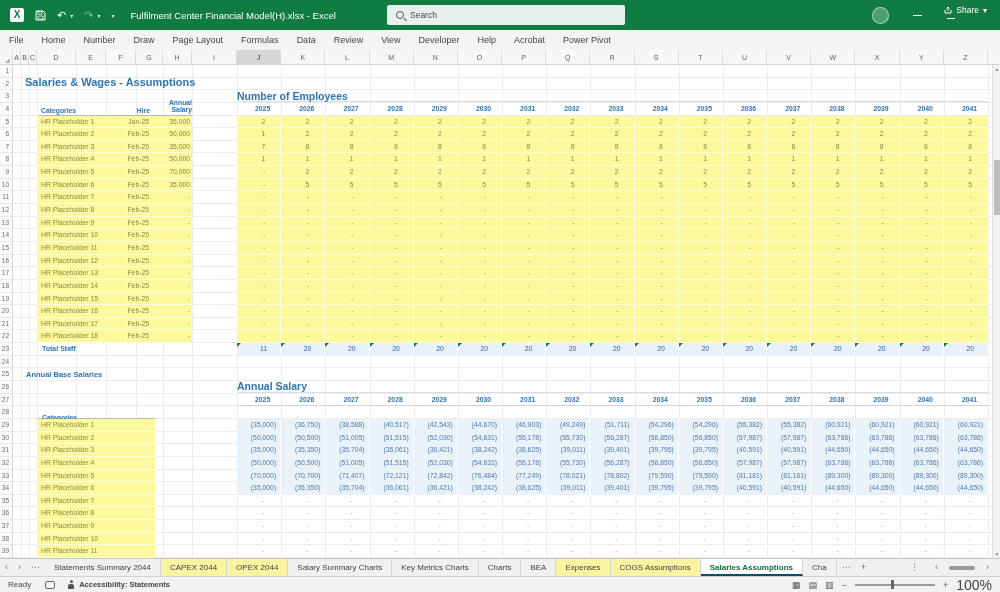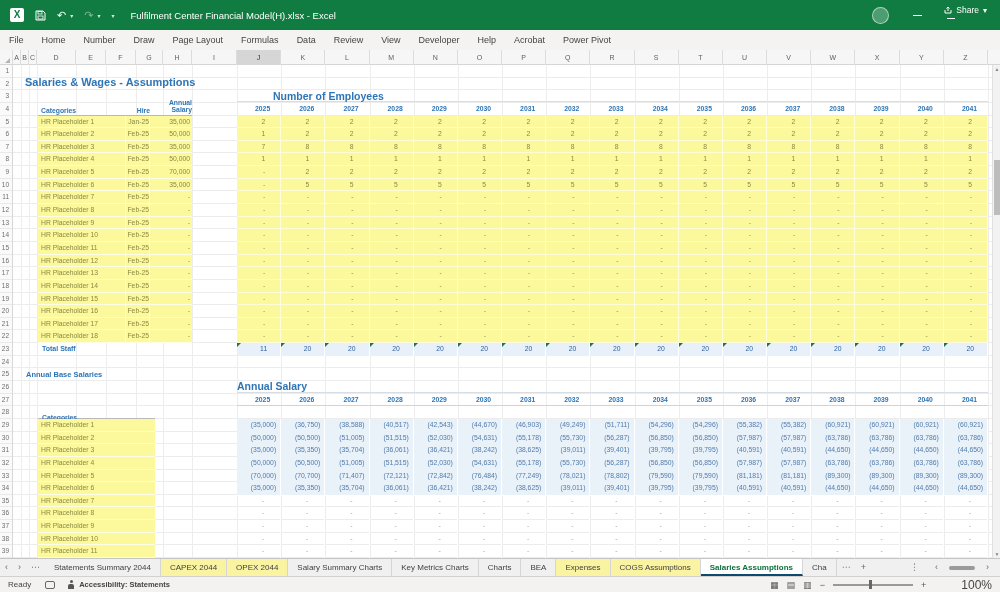--- a/index.html
+++ b/index.html
@@ -79,21 +79,21 @@
   #base-title  { left:26px; top:calc(var(--rh)*24.1); font-size:7.5px; font-weight:bold; color:var(--blue); }
   #cat-head { left:38px; top:calc(var(--rh)*27); width:117px; height:var(--rh);
     border-bottom:1px solid #B9B9B9; }
   #cat-head span { font-size:6.8px; font-weight:bold; color:var(--blue); padding-left:4px; line-height:var(--rh); }
   #base-list { left:38px; top:calc(var(--rh)*28); width:117px; }
   .brow { height:var(--rh); background:#FCF89C; border-bottom:1px solid rgba(255,255,255,.75);
     font-size:6.8px; color:var(--olive); line-height:11.6px; padding-left:3px; }
 
   .rtitle { left:237px; width:751px; height:var(--rh); font-size:10.5px; font-weight:bold;
     color:var(--blue); border-bottom:1px solid #D7DDE3; white-space:nowrap; }
-  #emp-title { top:calc(var(--rh)*1.95);padding-left:36px; }
+  #emp-title { top:calc(var(--rh)*1.95); }
   #sal-title { top:calc(var(--rh)*24.95); }
   .yrow { left:237px; width:751px; height:var(--rh); display:grid; grid-template-columns:repeat(17,1fr); }
   #emp-years { top:calc(var(--rh)*3); }
   #sal-years { top:calc(var(--rh)*26); border-bottom:1px solid #CCD5DD; }
   .ycell { font-size:6.8px; font-weight:bold; color:var(--blue); text-align:right; padding-right:11px;
     line-height:var(--rh); }
 
   #emp-grid { left:237px; top:calc(var(--rh)*4); width:751px; }
   .erow { display:grid; grid-template-columns:repeat(17,1fr); height:var(--rh); background:#FCF89C;
     border-bottom:1px solid rgba(255,255,255,.6); }
@@ -140,40 +140,44 @@
   .person::before { content:""; position:absolute; left:2.5px; top:0; width:3px; height:3px;
     border-radius:50%; background:#555; }
   .person::after { content:""; position:absolute; left:1px; top:3.5px; width:6px; height:5px;
     border-radius:2px 2px 0 0; background:#555; }
   #acc-label { font-weight:bold; font-size:7.5px; }
   #status-right { margin-left:auto; display:flex; align-items:center; gap:8px; padding-right:8px; }
   .viewicon { font-size:9px; color:#555; line-height:16px; }
   #zoom-track { width:80px; height:2px; background:#999; position:relative; }
   #zoom-thumb { position:absolute; left:45%; top:-3.5px; width:3px; height:9px; background:#666; }
   .zoomsign { font-size:9px; color:#555; }
-  #zoom-pct { font-size:12px; color:#444;margin-left:27px; }
+  #zoom-pct { font-size:14px; color:#444; }
 </style>
 </head>
 <body>
 
 <div id="titlebar">
   <div class="qat">
     <div class="xl-tile">X</div>
     <svg class="qicon" width="11" height="11" viewBox="0 0 11 11">
         <path d="M1 1h7l2 2v7H1z" fill="none" stroke="#fff" stroke-width="1"></path>
         <rect x="3" y="6" width="5" height="3" fill="none" stroke="#fff" stroke-width="0.8"></rect>
         <rect x="3" y="1.5" width="4" height="2.5" fill="none" stroke="#fff" stroke-width="0.8"></rect>
       </svg>
     <span class="qicon">↶</span>
       <span class="caret">▾</span>
     <span class="qicon dim">↷</span>
       <span class="caret dim">▾</span>
     <span class="caret" style="margin-left:0">▾</span>
   </div>
   <div id="doc-title">Fulfilment Center Financial Model(H).xlsx  -  Excel</div>
+  <div id="searchbox">
+    <span class="mag"></span>
+    <span id="search-label">Search</span>
+  </div>
   <div id="win-right">
     <div id="avatar"></div>
     <div class="winbtn">
         <span class="min-glyph"></span>
       </div>
     <div class="winbtn">
         <span class="max-glyph"></span>
       </div>
     <div class="winbtn">
         <span class="close-glyph">×</span>

